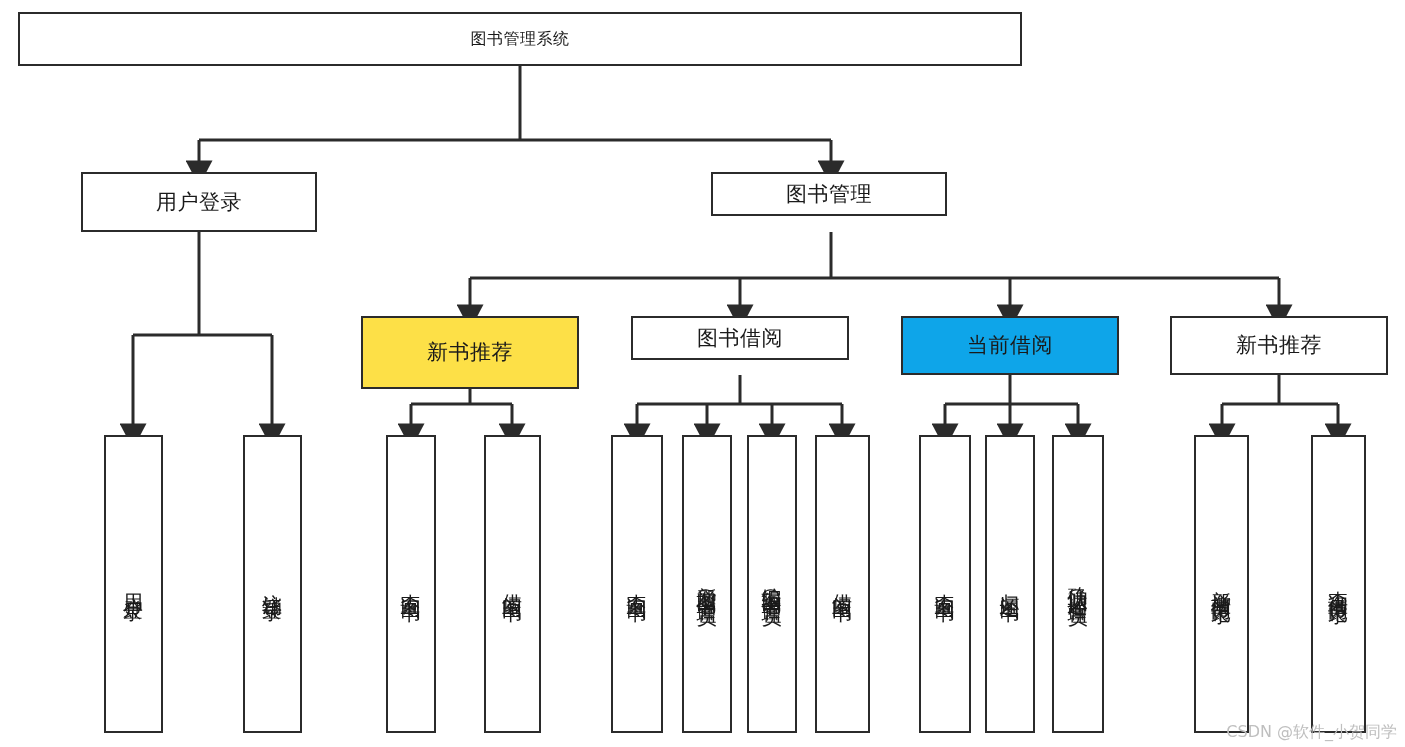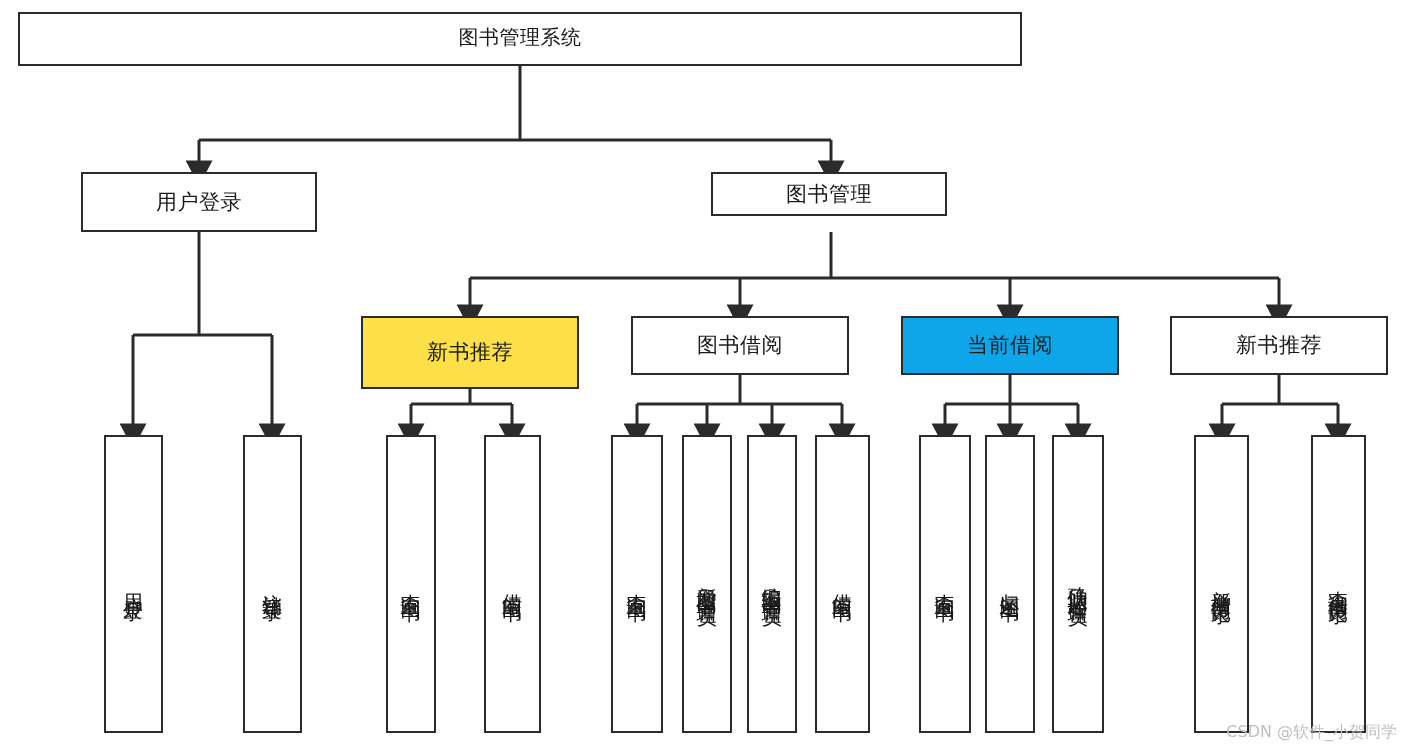--- a/index.html
+++ b/index.html
@@ -39,22 +39,21 @@
     display: block;
     text-align: center;
     letter-spacing: 0.5px;
   }
   
   .node.horiz .node-label {
     font-size: 21px;
     white-space: nowrap;
   }
   .node.root .node-label {
-    font-size: 20px;
-    font-family: Liberation Mono, monospace;
+    font-size: 16px;
   }
   
   .node.vert {
     padding: 6px 0;
   }
   .node.vert .node-label {
     writing-mode: vertical-rl;
     text-orientation: upright;
     font-size: 20px;
     letter-spacing: 3px;
@@ -133,21 +132,21 @@
   <div class="node horiz" style="left: 81px; top: 172px; width: 236px; height: 60px; border-color: rgb(43, 43, 43); background: rgb(255, 255, 255); color: rgb(26, 26, 26);">
     <span class="node-label">用户登录</span>
   </div>
   <div class="node horiz" style="left: 711px; top: 172px; width: 236px; height: 44px; border-color: rgb(43, 43, 43); background: rgb(255, 255, 255); color: rgb(26, 26, 26);">
     <span class="node-label">图书管理</span>
   </div>
 
   <div class="node horiz" style="left: 361px; top: 316px; width: 218px; height: 73px; border-color: rgb(43, 43, 43); background: #fde047; color: rgb(26, 26, 26);">
     <span class="node-label">新书推荐</span>
   </div>
-  <div class="node horiz" style="left: 631px; top: 316px; width: 218px; height: 59px; border-color: rgb(43, 43, 43); background: rgb(255, 255, 255); color: rgb(26, 26, 26);">
+  <div class="node horiz" style="left: 631px; top: 316px; width: 218px; height: 44px; border-color: rgb(43, 43, 43); background: rgb(255, 255, 255); color: rgb(26, 26, 26);">
     <span class="node-label">图书借阅</span>
   </div>
   <div class="node horiz" style="left: 901px; top: 316px; width: 218px; height: 59px; border-color: rgb(43, 43, 43); background: #0ea5e9; color: rgb(26, 26, 26);">
     <span class="node-label">当前借阅</span>
   </div>
   <div class="node horiz" style="left: 1170px; top: 316px; width: 218px; height: 59px; border-color: rgb(43, 43, 43); background: rgb(255, 255, 255); color: rgb(26, 26, 26);">
     <span class="node-label">新书推荐</span>
   </div>
 
   <div class="node vert" style="left: 104px; top: 435px; width: 59px; height: 298px; border-color: rgb(43, 43, 43); background: rgb(255, 255, 255); color: rgb(26, 26, 26);">

